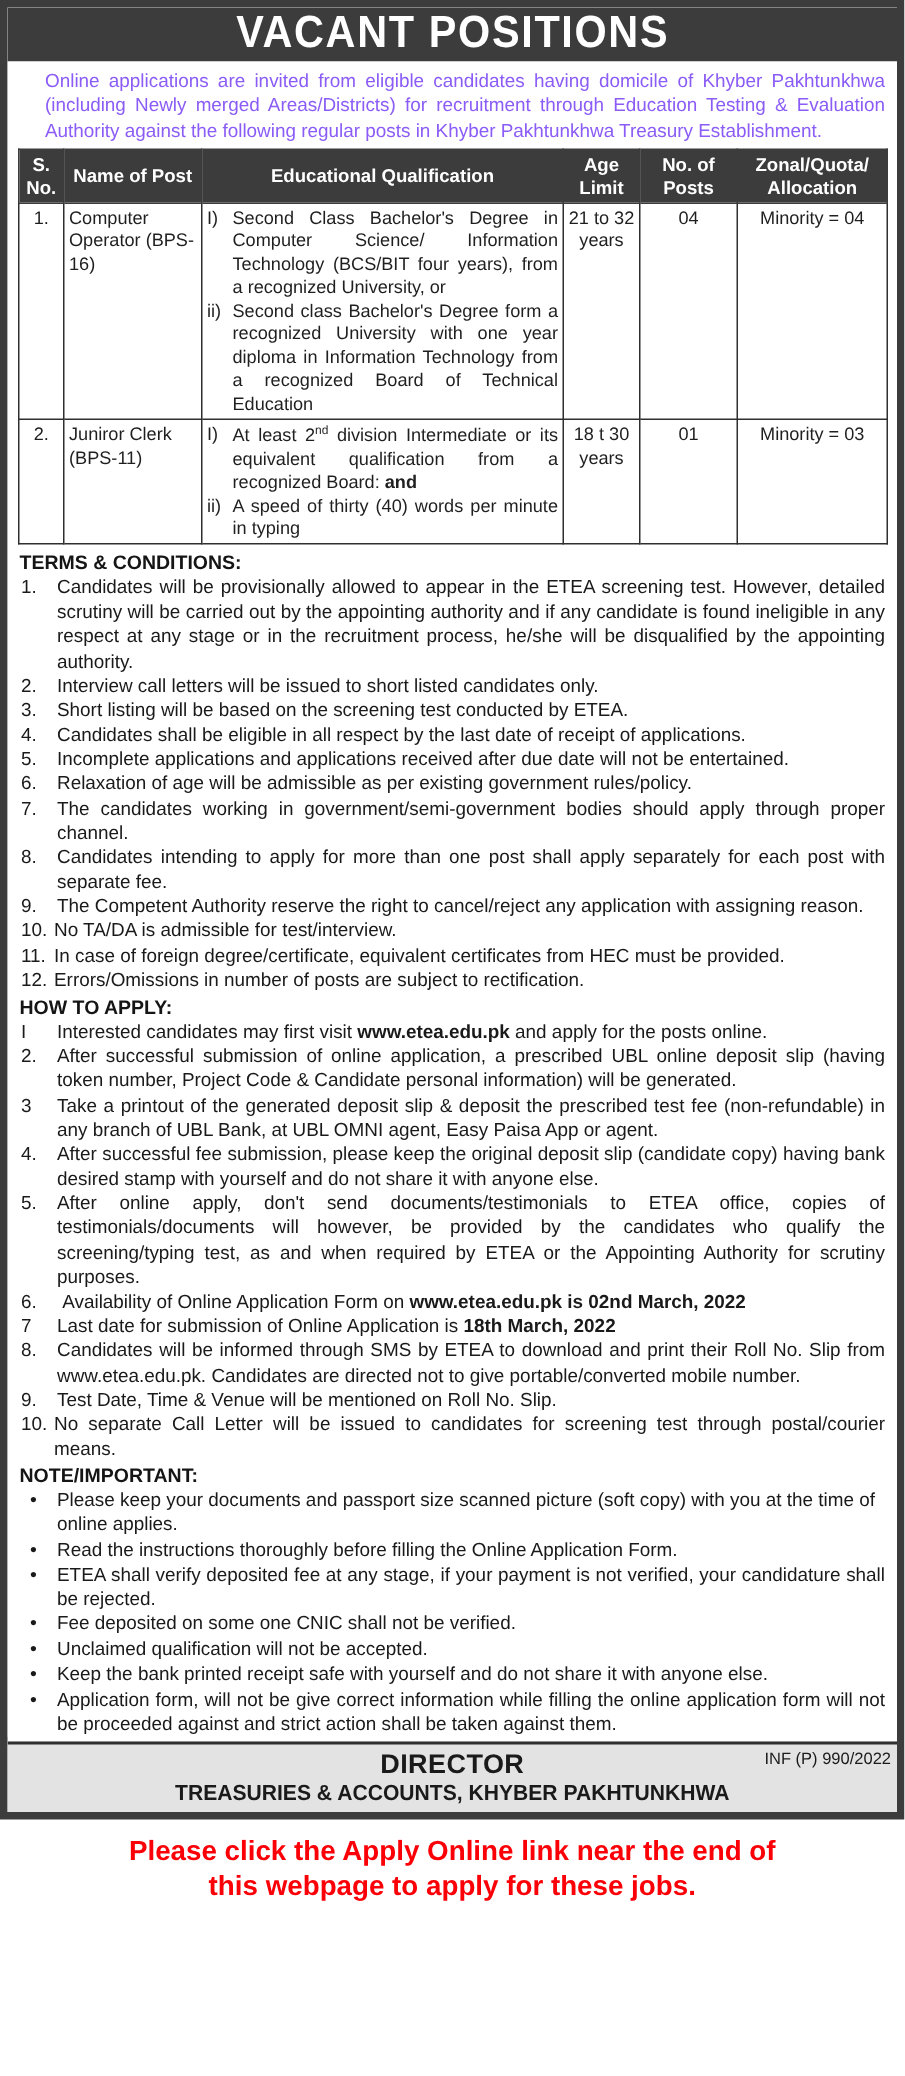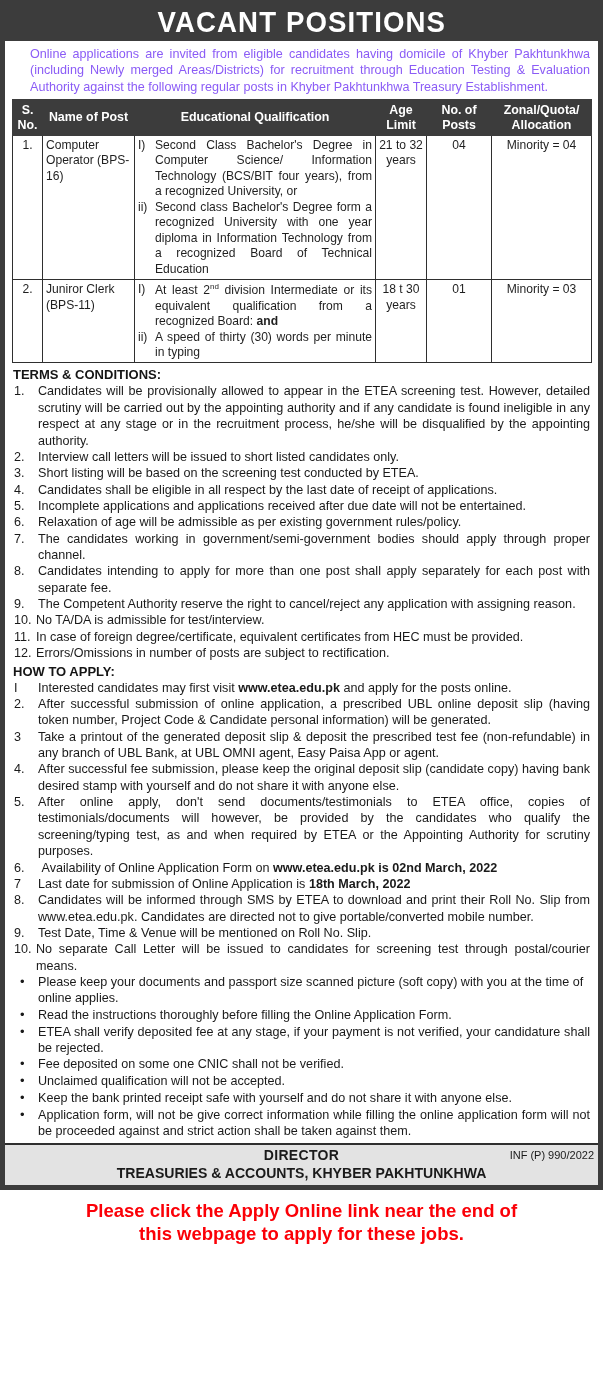--- a/index.html
+++ b/index.html
@@ -174,21 +174,21 @@
   .footer-band {
     background: #e3e3e3;
     border-top: 2px solid #2f2f2f;
     position: relative;
     padding: 2px 0 3px 0;
     margin-top: 3px;
     text-align: center;
     z-index: 10;
   }
   .f-director {
-    font-size: 14px;
+    font-size: 18px;
     font-weight: bold;
     letter-spacing: 0.3px;
     line-height: 1.25;
     color: #1a1a1a;
   }
   .f-office {
     font-size: 14.5px;
     font-weight: bold;
     line-height: 1.25;
     color: #1a1a1a;
@@ -270,21 +270,21 @@
         <tr>
           <td class="c-sno">2.</td>
           <td class="c-post">Juniror Clerk (BPS-11)</td>
           <td>
             <div class="qual-line">
               <span class="qual-mark">I)</span>
               <span class="qual-txt nojust">At least 2<span class="sup">nd</span> division Intermediate or its equivalent qualification from a recognized Board: <b>and</b></span>
             </div>
             <div class="qual-line">
               <span class="qual-mark">ii)</span>
-              <span class="qual-txt nojust">A speed of thirty (30)  words per minute in typing</span>
+              <span class="qual-txt nojust">A speed of thirty (40)  words per minute in typing</span>
             </div>
           </td>
           <td class="c-age">18 t 30 years</td>
           <td class="c-num">01</td>
           <td class="c-quota">Minority = 03</td>
         </tr>
       </tbody>
     </table>
 
     <div class="sec-head">TERMS &amp; CONDITIONS:</div>
@@ -376,20 +376,21 @@
       <div class="li-row">
           <span class="li-mark">9.</span>
           <span class="li-text nojust">Test Date, Time &amp; Venue will be mentioned on Roll No. Slip.</span>
         </div>
       <div class="li-row">
           <span class="li-mark narrow">10.</span>
           <span class="li-text">No separate Call Letter will be issued to candidates for screening test through postal/courier means.</span>
         </div>
     </div>
 
+    <div class="sec-head">NOTE/IMPORTANT:</div>
     <div class="bul-list">
       <div class="li-row">
           <span class="li-mark bullet">•</span>
           <span class="li-text nojust">Please keep your documents and passport size scanned picture (soft copy) with you at the time of online applies.</span>
         </div>
       <div class="li-row">
           <span class="li-mark bullet">•</span>
           <span class="li-text nojust">Read the instructions thoroughly before filling the Online Application Form.</span>
         </div>
       <div class="li-row">

